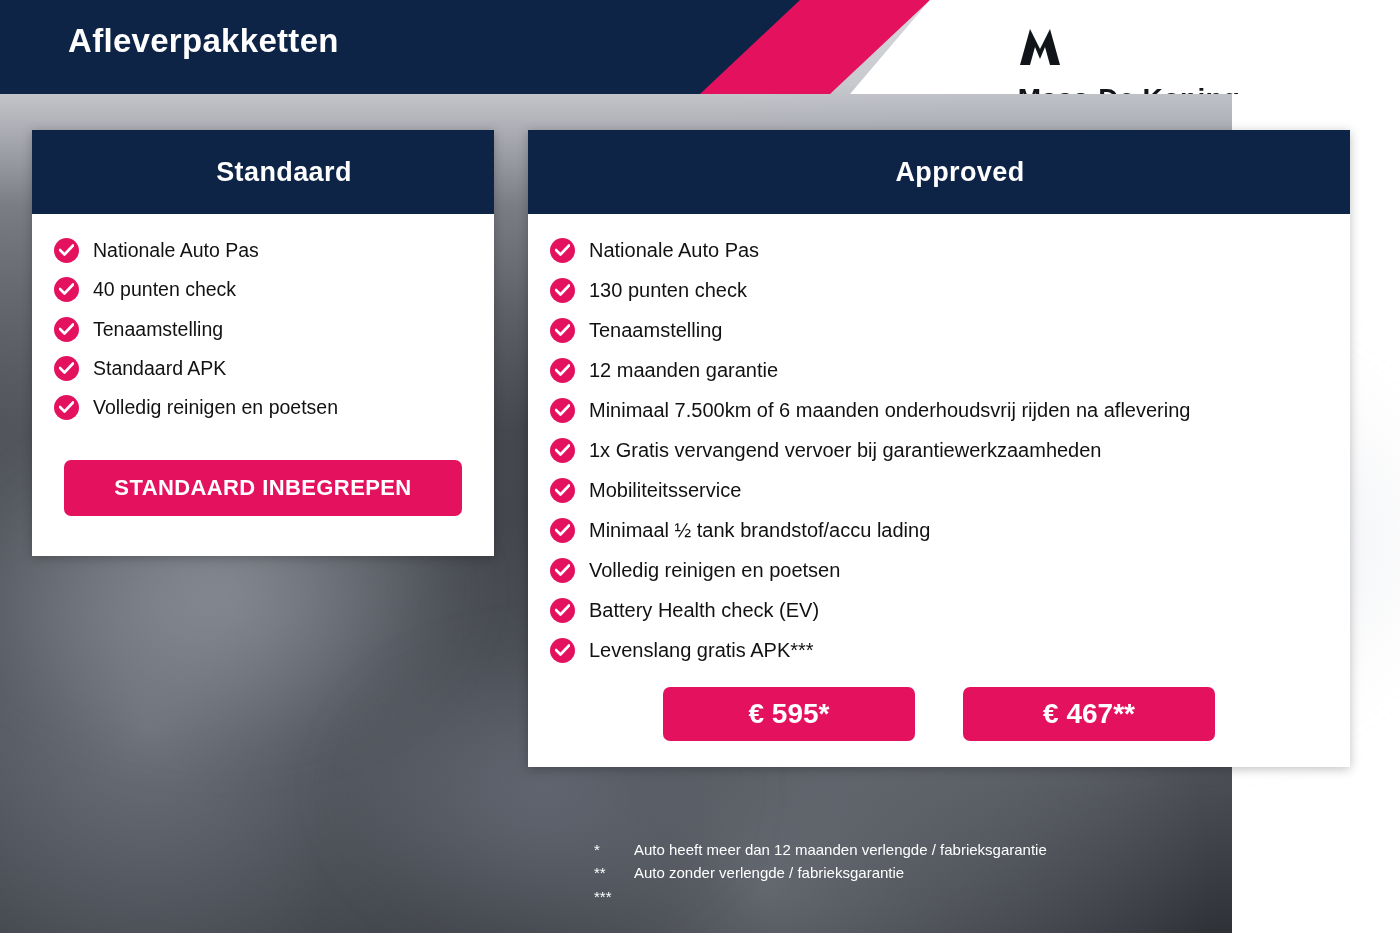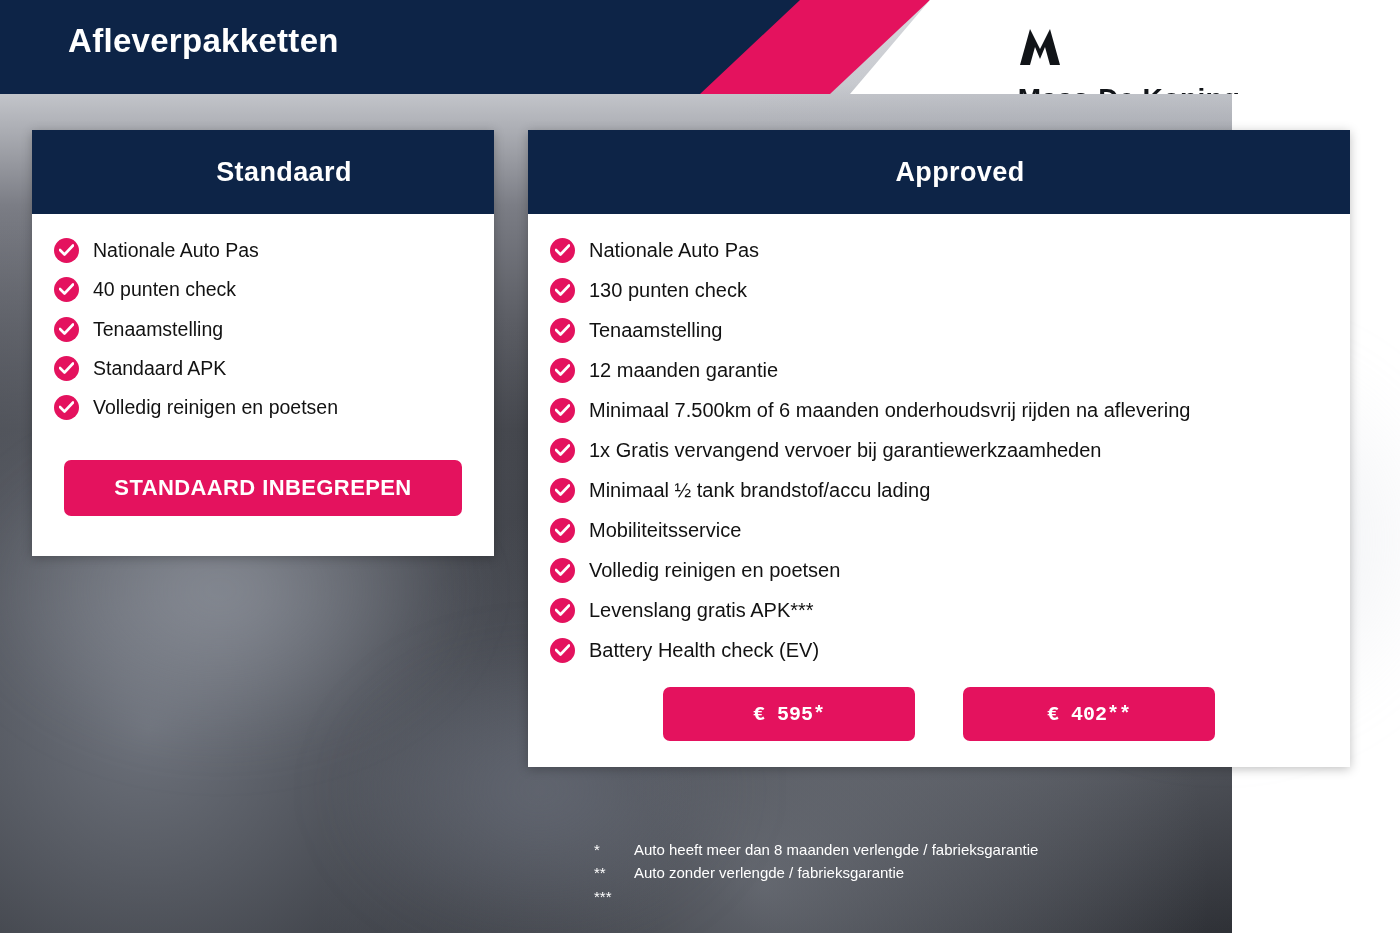--- a/index.html
+++ b/index.html
@@ -118,22 +118,22 @@
   }
 
   .price-row {
     display: flex; justify-content: center; gap: 48px;
     margin-top: 22px; margin-bottom: 6px;
   }
   .price-btn {
     background: #e4125e; color: #fff;
     border: none; border-radius: 7px;
     width: 252px; height: 54px;
-    font-size: 20px; font-weight: bold;
-    font-family: Liberation Mono, monospace;
+    font-size: 28px; font-weight: bold;
+    font-family: Liberation Sans, sans-serif;
     cursor: pointer;
   }
 
   
   .footnotes {
     position: absolute; left: 594px; top: 838px; width: 780px;
     color: #ffffff; font-size: 15px; line-height: 1.55;
   }
   .fn-row { display: flex; gap: 10px; }
   .fn-mark { width: 30px; flex: 0 0 auto; }
@@ -262,66 +262,66 @@
               </svg>
             </span>
           <span class="feat-text">1x Gratis vervangend vervoer bij garantiewerkzaamheden</span>
         </li>
         <li>
           <span class="check">
               <svg width="15" height="13" viewBox="0 0 15 13">
                 <path d="M1 6 L5.5 10.5 L14 1.5" stroke="#fff" stroke-width="2.6" fill="none" stroke-linecap="round" stroke-linejoin="round"></path>
               </svg>
             </span>
+          <span class="feat-text">Mobiliteitsservice</span>
+        </li>
+        <li>
+          <span class="check">
+              <svg width="15" height="13" viewBox="0 0 15 13">
+                <path d="M1 6 L5.5 10.5 L14 1.5" stroke="#fff" stroke-width="2.6" fill="none" stroke-linecap="round" stroke-linejoin="round"></path>
+              </svg>
+            </span>
           <span class="feat-text">Minimaal ½ tank brandstof/accu lading</span>
         </li>
         <li>
           <span class="check">
               <svg width="15" height="13" viewBox="0 0 15 13">
                 <path d="M1 6 L5.5 10.5 L14 1.5" stroke="#fff" stroke-width="2.6" fill="none" stroke-linecap="round" stroke-linejoin="round"></path>
               </svg>
             </span>
-          <span class="feat-text">Mobiliteitsservice</span>
-        </li>
-        <li>
-          <span class="check">
-              <svg width="15" height="13" viewBox="0 0 15 13">
-                <path d="M1 6 L5.5 10.5 L14 1.5" stroke="#fff" stroke-width="2.6" fill="none" stroke-linecap="round" stroke-linejoin="round"></path>
-              </svg>
-            </span>
           <span class="feat-text">Volledig reinigen en poetsen</span>
         </li>
         <li>
           <span class="check">
               <svg width="15" height="13" viewBox="0 0 15 13">
                 <path d="M1 6 L5.5 10.5 L14 1.5" stroke="#fff" stroke-width="2.6" fill="none" stroke-linecap="round" stroke-linejoin="round"></path>
               </svg>
             </span>
+          <span class="feat-text">Battery Health check (EV)</span>
+        </li>
+        <li>
+          <span class="check">
+              <svg width="15" height="13" viewBox="0 0 15 13">
+                <path d="M1 6 L5.5 10.5 L14 1.5" stroke="#fff" stroke-width="2.6" fill="none" stroke-linecap="round" stroke-linejoin="round"></path>
+              </svg>
+            </span>
           <span class="feat-text">Levenslang gratis APK***</span>
-        </li>
-        <li>
-          <span class="check">
-              <svg width="15" height="13" viewBox="0 0 15 13">
-                <path d="M1 6 L5.5 10.5 L14 1.5" stroke="#fff" stroke-width="2.6" fill="none" stroke-linecap="round" stroke-linejoin="round"></path>
-              </svg>
-            </span>
-          <span class="feat-text">Battery Health check (EV)</span>
         </li>
       </ul>
       <div class="price-row">
         <button class="price-btn">€ 595*</button>
-        <button class="price-btn">€ 402**</button>
+        <button class="price-btn">€ 467**</button>
       </div>
     </div>
   </div>
 
   <div class="footnotes">
     <div class="fn-row">
       <span class="fn-mark">*</span>
-      <span>Auto heeft meer dan 8 maanden verlengde / fabrieksgarantie</span>
+      <span>Auto heeft meer dan 12 maanden verlengde / fabrieksgarantie</span>
     </div>
     <div class="fn-row">
       <span class="fn-mark">**</span>
       <span>Auto zonder verlengde / fabrieksgarantie</span>
     </div>
     <div class="fn-row">
       <span class="fn-mark">***</span>
     </div>
   </div>
 </div>

